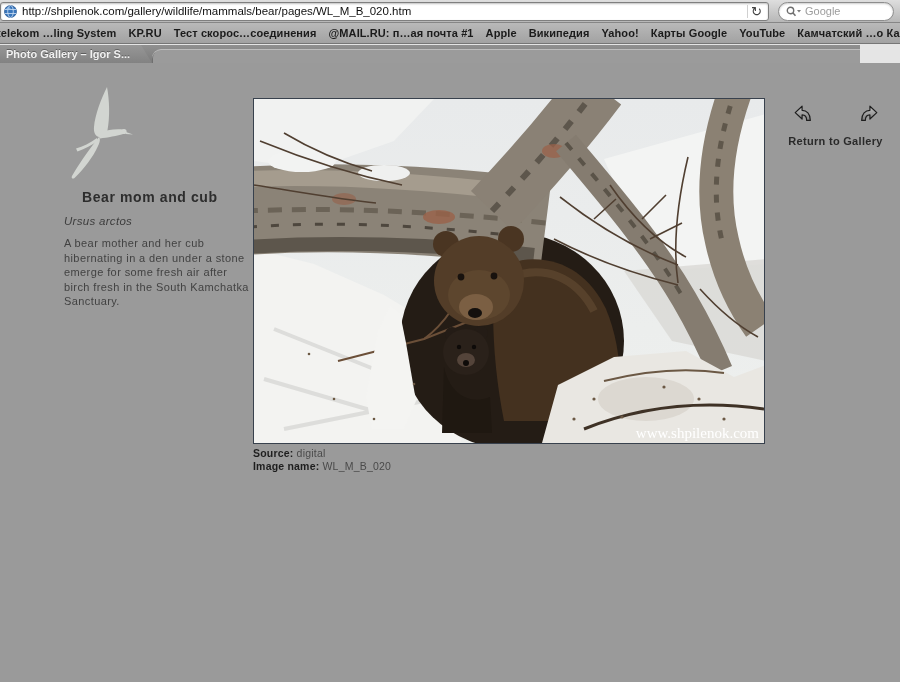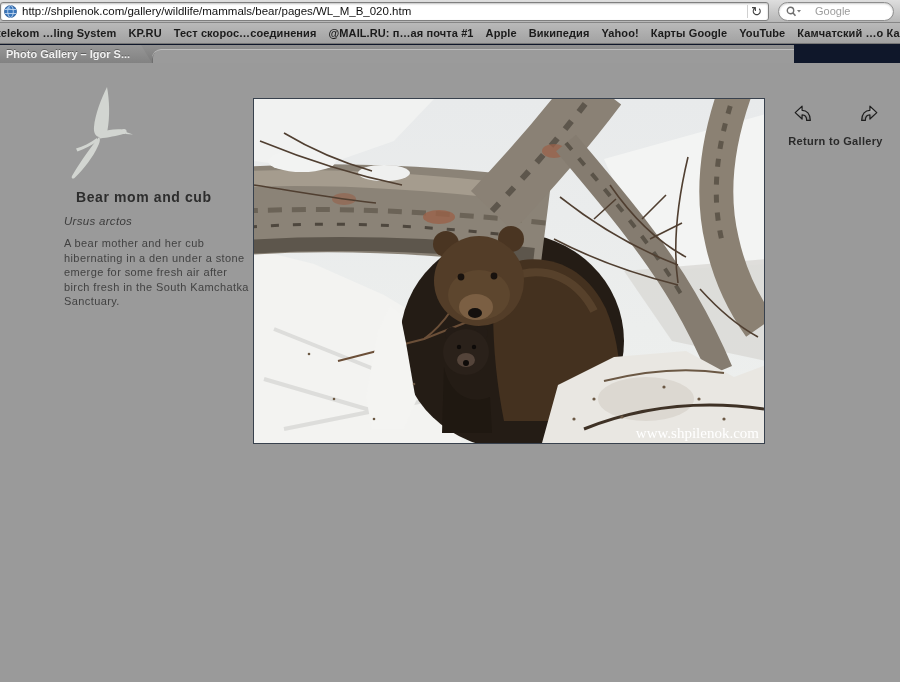--- a/index.html
+++ b/index.html
@@ -1,57 +1,57 @@
 <!DOCTYPE html>
 <html><head>
 <meta charset="utf-8">
 <style>
   html,body{margin:0;padding:0;}
   body{font-family:"Liberation Sans","DejaVu Sans",sans-serif;background:#9a9a9a;}
-  .screen{position:relative;width:900px;height:682px;overflow:hidden;background:#0f172a;}
+  .screen{position:relative;width:900px;height:682px;overflow:hidden;background:#e5e5e5;}
 
   
   .toolbar{position:absolute;left:0;top:0;width:900px;height:23px;
     background:linear-gradient(#dedede,#b7b7b7);border-bottom:1px solid #868686;
     display:flex;align-items:center;gap:9px;box-sizing:border-box;padding:0 6px 0 0;}
   .url-field{flex:1;height:17px;background:#fff;border:1px solid #7f7f7f;border-radius:3px;
     display:flex;align-items:center;gap:5px;padding:0 3px;box-shadow:inset 0 1px 2px rgba(0,0,0,.25);
     margin-left:0;min-width:0;}
   .url-text{font-size:11.5px;color:#111;white-space:nowrap;overflow:hidden;}
   .refresh-btn{margin-left:auto;font-size:13px;line-height:13px;color:#444;padding:0 3px;
     border-left:1px solid #d0d0d0;cursor:default;}
   .search-field{width:100px;height:17px;background:#fff;border:1px solid #8d8d8d;border-radius:10px;
-    display:flex;align-items:center;gap:13px;padding:0 7px;box-shadow:inset 0 1px 2px rgba(0,0,0,.2);}
+    display:flex;align-items:center;gap:3px;padding:0 7px;box-shadow:inset 0 1px 2px rgba(0,0,0,.2);}
   .search-placeholder{font-size:11px;color:#9c9c9c;}
 
   
   .bookmarks-bar{position:absolute;left:0;top:23px;width:900px;height:21px;
     background:linear-gradient(#b9b9b9,#a2a2a2);border-bottom:1px solid #767676;
     display:flex;align-items:center;gap:12px;box-sizing:border-box;padding:0 4px 0 0;
     font-size:11px;font-weight:bold;color:#1b1b1b;white-space:nowrap;overflow:hidden;}
   .bookmark{letter-spacing:.1px;}
   .bookmark:first-child{margin-left:-3px;}
 
   
-  .tab-bar{position:absolute;left:0;top:45px;width:774px;height:18px;
-    background:linear-gradient(#909090,#7a7a7a);padding-left:20px;}
+  .tab-bar{position:absolute;left:0;top:45px;width:860px;height:18px;
+    background:linear-gradient(#909090,#7a7a7a);}
   .tab{position:absolute;left:0;top:0;height:18px;width:152px;
     background:linear-gradient(#979797,#828282);
     clip-path:polygon(0 0,141px 0,152px 100%,0 100%);
     color:#f1f1f1;font-size:11px;font-weight:bold;line-height:18px;
     padding-left:6px;box-sizing:border-box;text-shadow:0 -1px 0 rgba(0,0,0,.35);}
   .tab-surface{position:absolute;left:152px;right:0;top:4px;bottom:0;background:#9b9b9b;
     border-radius:9px 0 0 0;box-shadow:inset 0 1px 0 #bdbdbd,inset 1px 0 0 #6f6f6f;}
 
   
   .page{position:absolute;left:0;top:63px;width:900px;height:619px;background:#9a9a9a;}
 
   .bird-logo{position:absolute;left:60px;top:22px;width:84px;height:100px;}
 
-  .photo-title{position:absolute;left:76px;top:126px;font-size:14px;font-weight:bold;
+  .photo-title{position:absolute;left:82px;top:126px;font-size:14px;font-weight:bold;
     color:#2d2d2d;letter-spacing:.6px;}
   .species{position:absolute;left:64px;top:152px;font-size:11.5px;font-style:italic;color:#3d3d3d;letter-spacing:.3px;}
   .description{position:absolute;left:64px;top:173px;font-size:11px;line-height:14.5px;
     color:#424242;letter-spacing:.4px;}
 
   .photo-wrap{position:absolute;left:253px;top:35px;width:483px;}
   .photo-frame{display:block;width:510px;height:344px;border:1px solid #38414d;background:#e9ebec;}
   .caption{margin-top:3px;font-size:10.5px;line-height:12.5px;color:#4a4a4a;letter-spacing:.2px;}
   .caption b{color:#1e1e1e;}
 
@@ -221,20 +221,24 @@
             <circle cx="320" cy="320" r="1.6"></circle>
           <circle cx="80" cy="300" r="1.3"></circle>
             <circle cx="120" cy="320" r="1.3"></circle>
             <circle cx="55" cy="255" r="1.3"></circle>
           <circle cx="160" cy="285" r="1.3"></circle>
         </g>
 
         <text class="watermark-text" x="505" y="339" text-anchor="end">www.shpilenok.com</text>
       </svg>
 
+      <div class="caption">
+        <div><b>Source:</b><span> digital</span></div>
+        <div><b>Image name:</b><span> WL_M_B_020</span></div>
+      </div>
     </div>
 
     <div class="nav">
       <div class="nav-arrows">
         <svg class="nav-arrow" viewBox="0 0 24 24">
           <defs>
               <linearGradient id="ag1" x1="0" y1="0" x2="0" y2="1">
             <stop offset="0" stop-color="#c2c2c2"></stop>
                 <stop offset="1" stop-color="#7e7e7e"></stop>
               </linearGradient>

